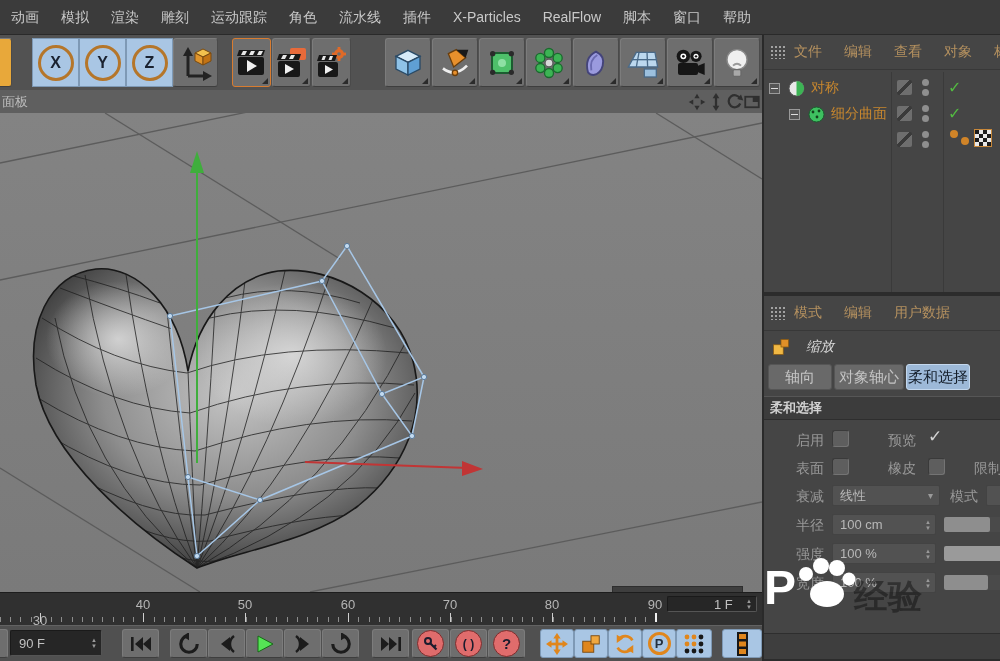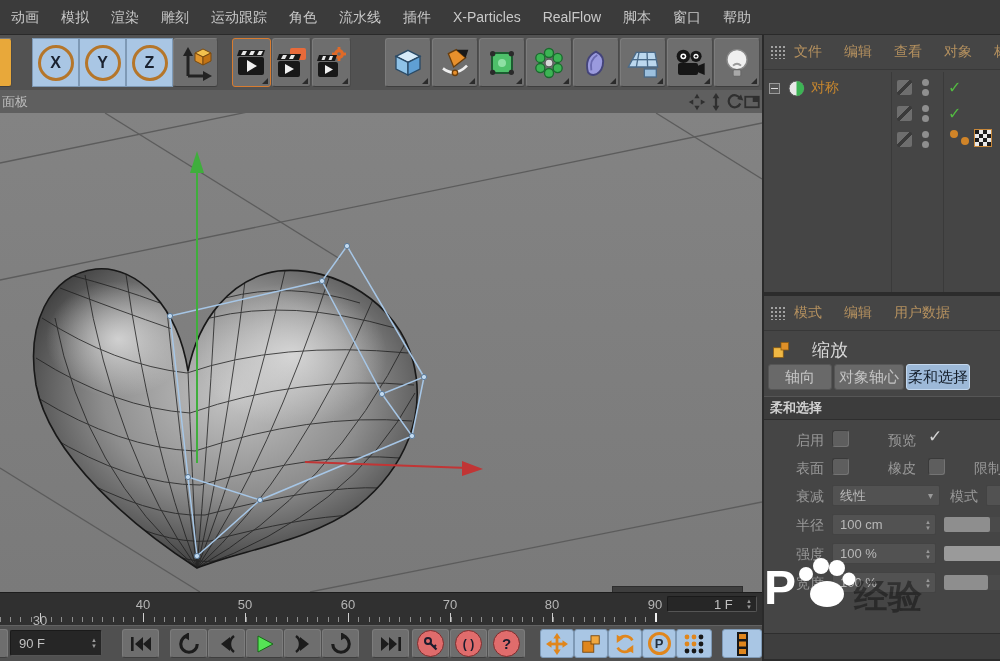--- a/index.html
+++ b/index.html
@@ -586,20 +586,30 @@
         </svg>
         <span class="om-label" style="margin-left:6px;color:#c8872e;">对称</span>
       </div>
       <div class="slash-box" style="left:133px;top:45px;"></div>
       <div class="vis-dots" style="left:158px;top:44px;">
           <i></i>
           <i></i>
         </div>
       <div class="om-check" style="left:184px;top:43px;">✓</div>
 
+      <div class="om-row" style="top:66px;">
+        <span class="expander" style="margin-left:25px;"></span>
+        <svg width="17" height="17" viewBox="0 0 17 17" style="margin-left:8px;">
+          <circle cx="8.5" cy="8.5" r="7.5" fill="#3ec060" stroke="#1a5c2e"></circle>
+          <circle cx="5" cy="6" r="1.4" fill="#14401c"></circle>
+            <circle cx="11" cy="5" r="1.4" fill="#14401c"></circle>
+            <circle cx="9" cy="11" r="1.4" fill="#14401c"></circle>
+        </svg>
+        <span class="om-label" style="margin-left:6px;color:#c8872e;">细分曲面</span>
+      </div>
       <div class="slash-box" style="left:133px;top:71px;"></div>
       <div class="vis-dots" style="left:158px;top:70px;">
           <i></i>
           <i></i>
         </div>
       <div class="om-check" style="left:184px;top:69px;">✓</div>
 
       <div class="slash-box" style="left:133px;top:97px;"></div>
       <div class="vis-dots" style="left:158px;top:96px;">
           <i></i>
@@ -618,21 +628,21 @@
         <span class="pm-item">模式</span>
         <span class="pm-item">编辑</span>
         <span class="pm-item">用户数据</span>
       </div>
 
       <div class="abs" style="left:8px;top:42px;display:flex;align-items:center;">
         <svg width="18" height="18" viewBox="0 0 24 24">
           <rect x="2" y="9" width="13" height="13" fill="#f0b844" stroke="#8a5a10"></rect>
           <rect x="12" y="2" width="10" height="10" fill="#e09028" stroke="#8a5a10"></rect>
         </svg>
-        <span style="margin-left:22px;color:#d8d8d8;font-size:18px;">缩放</span>
+        <span style="margin-left:16px;color:#d8d8d8;font-size:14px;font-style:italic;">缩放</span>
       </div>
 
       <div class="abs" style="left:0;top:68px;width:236px;height:28px;">
         <div class="tab" style="left:4px;width:64px;">轴向</div>
         <div class="tab" style="left:70px;width:70px;">对象轴心</div>
         <div class="tab active" style="left:142px;width:64px;">柔和选择</div>
       </div>
 
       <div id="am-section" class="abs" style="left:0;top:100px;width:236px;height:24px;">柔和选择</div>
 

